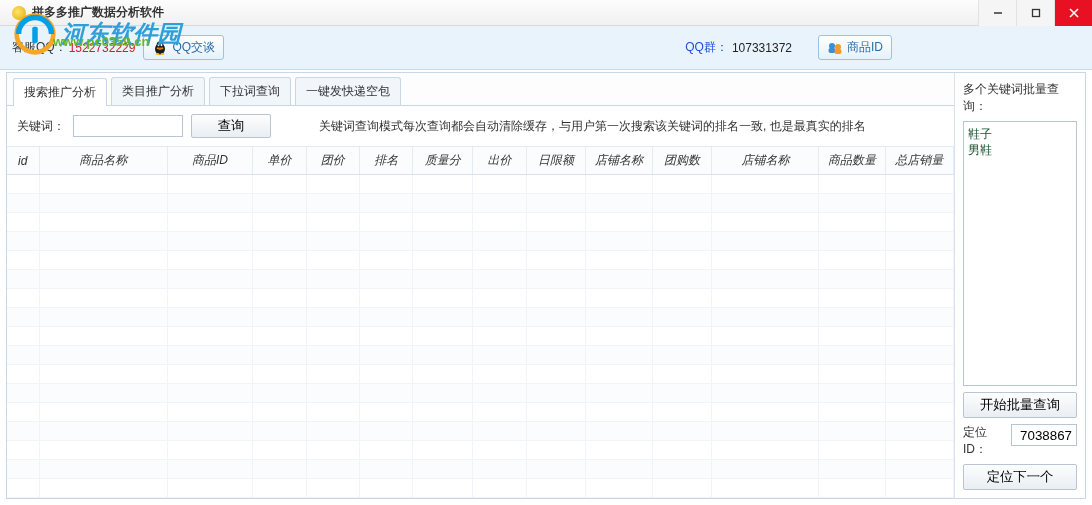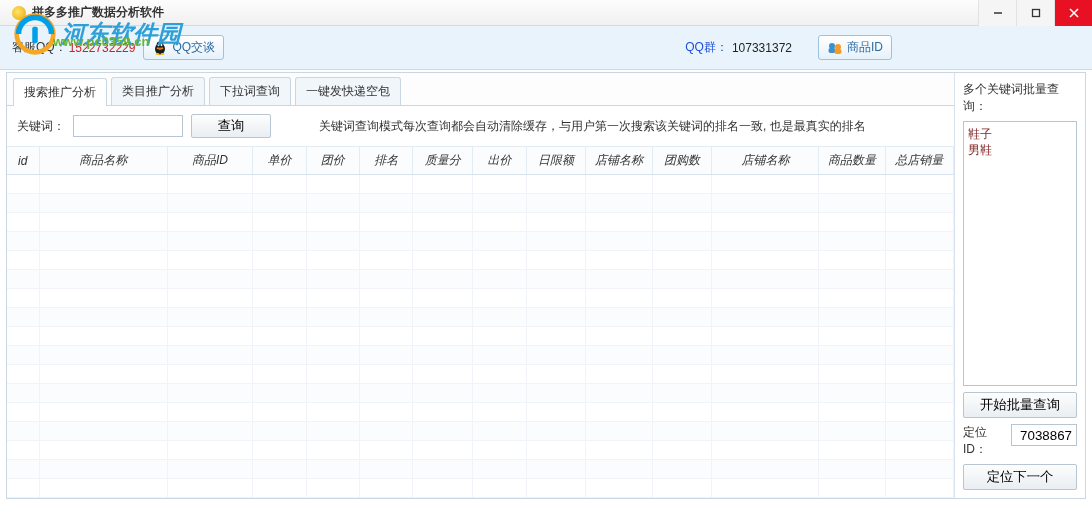--- a/index.html
+++ b/index.html
@@ -127,21 +127,21 @@
     }
     table.grid tbody tr:nth-child(even) td { background:#fafcfe; }
     
     .right-pane {
       width:130px; display:flex; flex-direction:column;
       padding:8px; gap:6px; background:#fff;
     }
     .batch-label { color:#333; text-align:left; }
     .batch-area {
       flex:1; border:1px solid #b8c5d2; background:#fff;
-      padding:4px; font-size:12px; line-height:16px; color:#7f1d1d;
+      padding:4px; font-size:12px; line-height:16px; color:#14532d;
       white-space:pre; overflow:auto;
     }
     .batch-btn, .locate-btn {
       height:26px; border:1px solid #b8c5d2;
       background:linear-gradient(#fdfdfd,#e9eef3);
       border-radius:2px; cursor:default;
     }
     .locate-row { display:flex; align-items:flex-start; gap:4px; }
     .locate-row input { width:66px; height:22px; border:1px solid #b8c5d2; text-align:right; padding:0 4px; }
     .locate-row .lbl { color:#333; }

